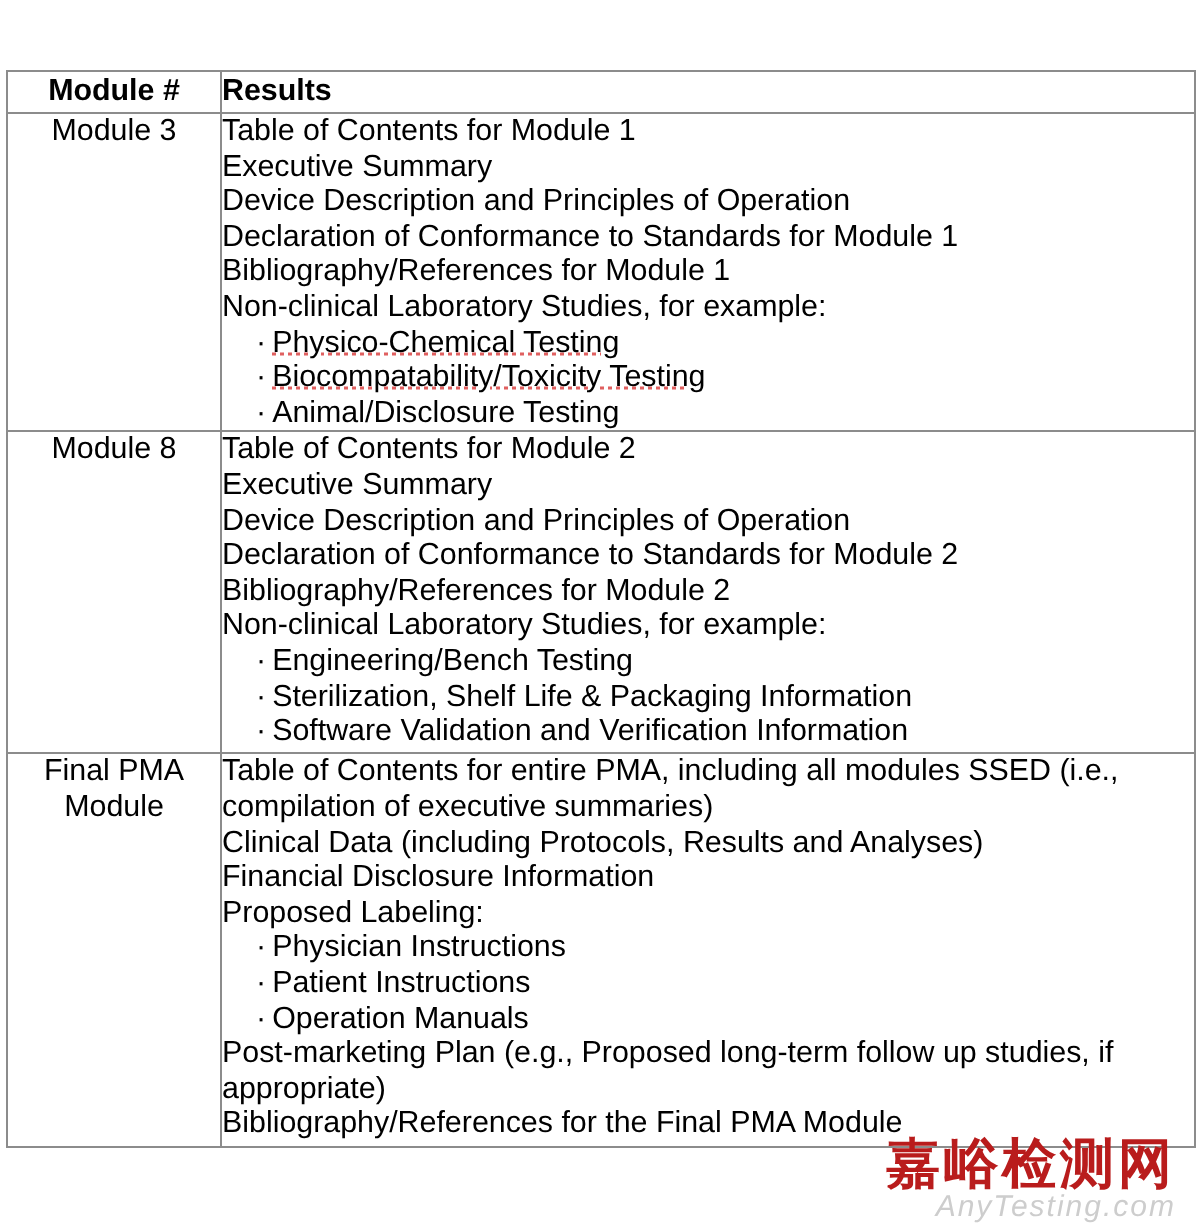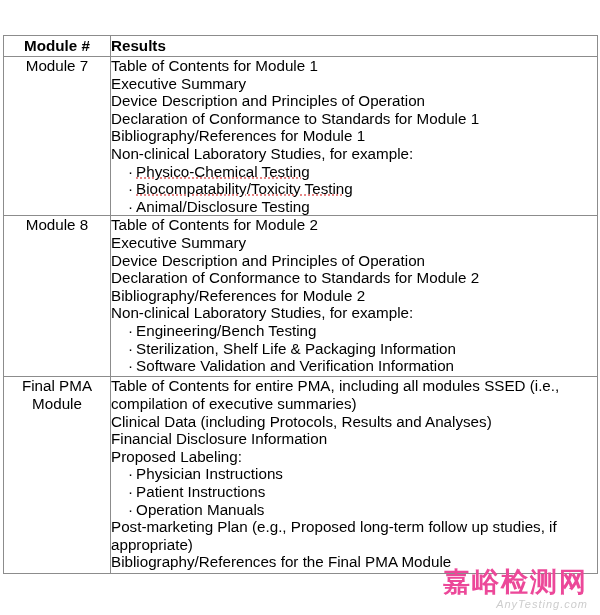--- a/index.html
+++ b/index.html
@@ -77,25 +77,25 @@
       text-align: right;
       color: #cfcfcf;
       pointer-events: none;
     }
     .watermark .wm-cn {
       display: block;
       font-size: 27px;
       line-height: 28px;
       font-weight: bold;
       letter-spacing: 2px;
-      color: #ec4899;
+      color: #b91c1c;
     }
     .watermark .wm-en {
       display: block;
-      font-size: 11px;
+      font-size: 15px;
       line-height: 16px;
       font-style: italic;
       letter-spacing: 1px;
       color: #cdcdcd;
     }
   </style>
 </head>
 <body>
 
 <table class="pma">
@@ -104,21 +104,21 @@
       <col class="c2">
     </colgroup>
   <thead>
     <tr>
       <th class="h1">Module #</th>
       <th class="h2">Results</th>
     </tr>
   </thead>
   <tbody>
     <tr>
-      <td class="mod">Module 7</td>
+      <td class="mod">Module 3</td>
       <td class="contents rowpad-1">
           <span class="line">Table of Contents for Module 1</span>
           <span class="line">Executive Summary</span>
           <span class="line">Device Description and Principles of Operation</span>
           <span class="line">Declaration of Conformance to Standards for Module 1</span>
           <span class="line">Bibliography/References for Module 1</span>
           <span class="line">Non-clinical Laboratory Studies, for example:</span>
           <span class="sub"><span class="bullet">·</span><span class="spell">Physico-Chemical Testing</span></span>
           <span class="sub"><span class="bullet">·</span><span class="spell">Biocompatability/Toxicity Testing</span></span>
           <span class="sub"><span class="bullet">·</span><span>Animal/Disclosure Testing</span></span>

